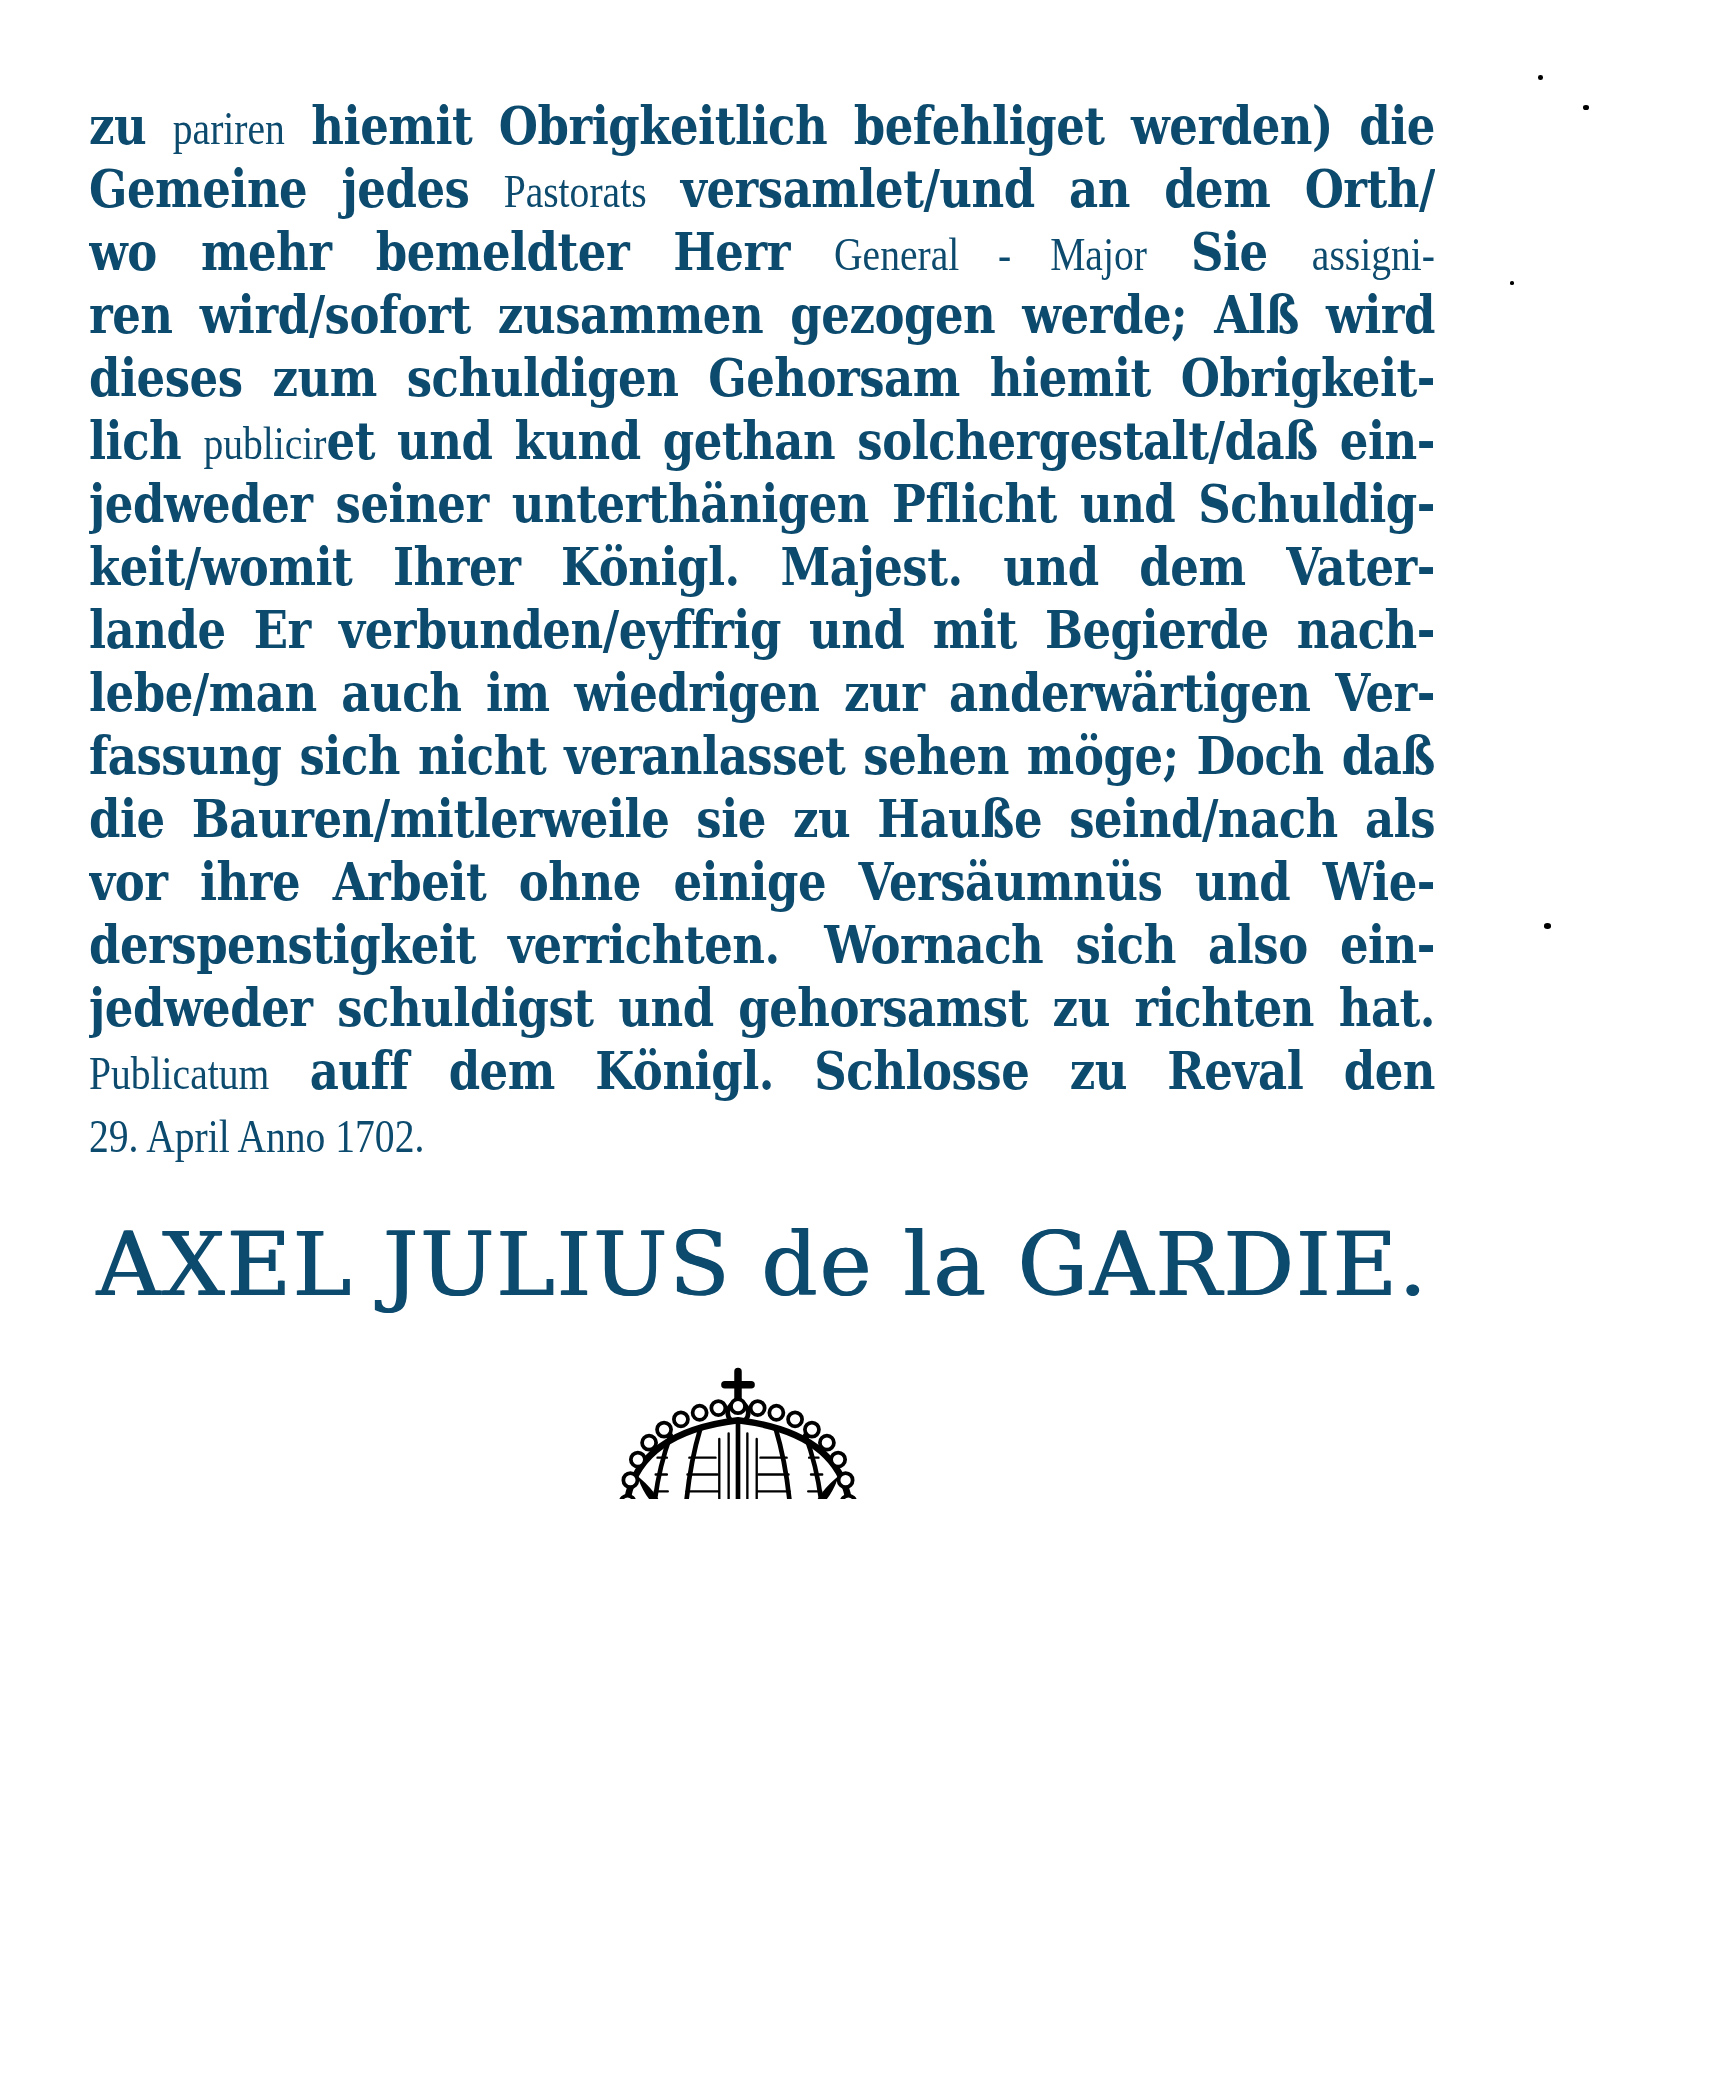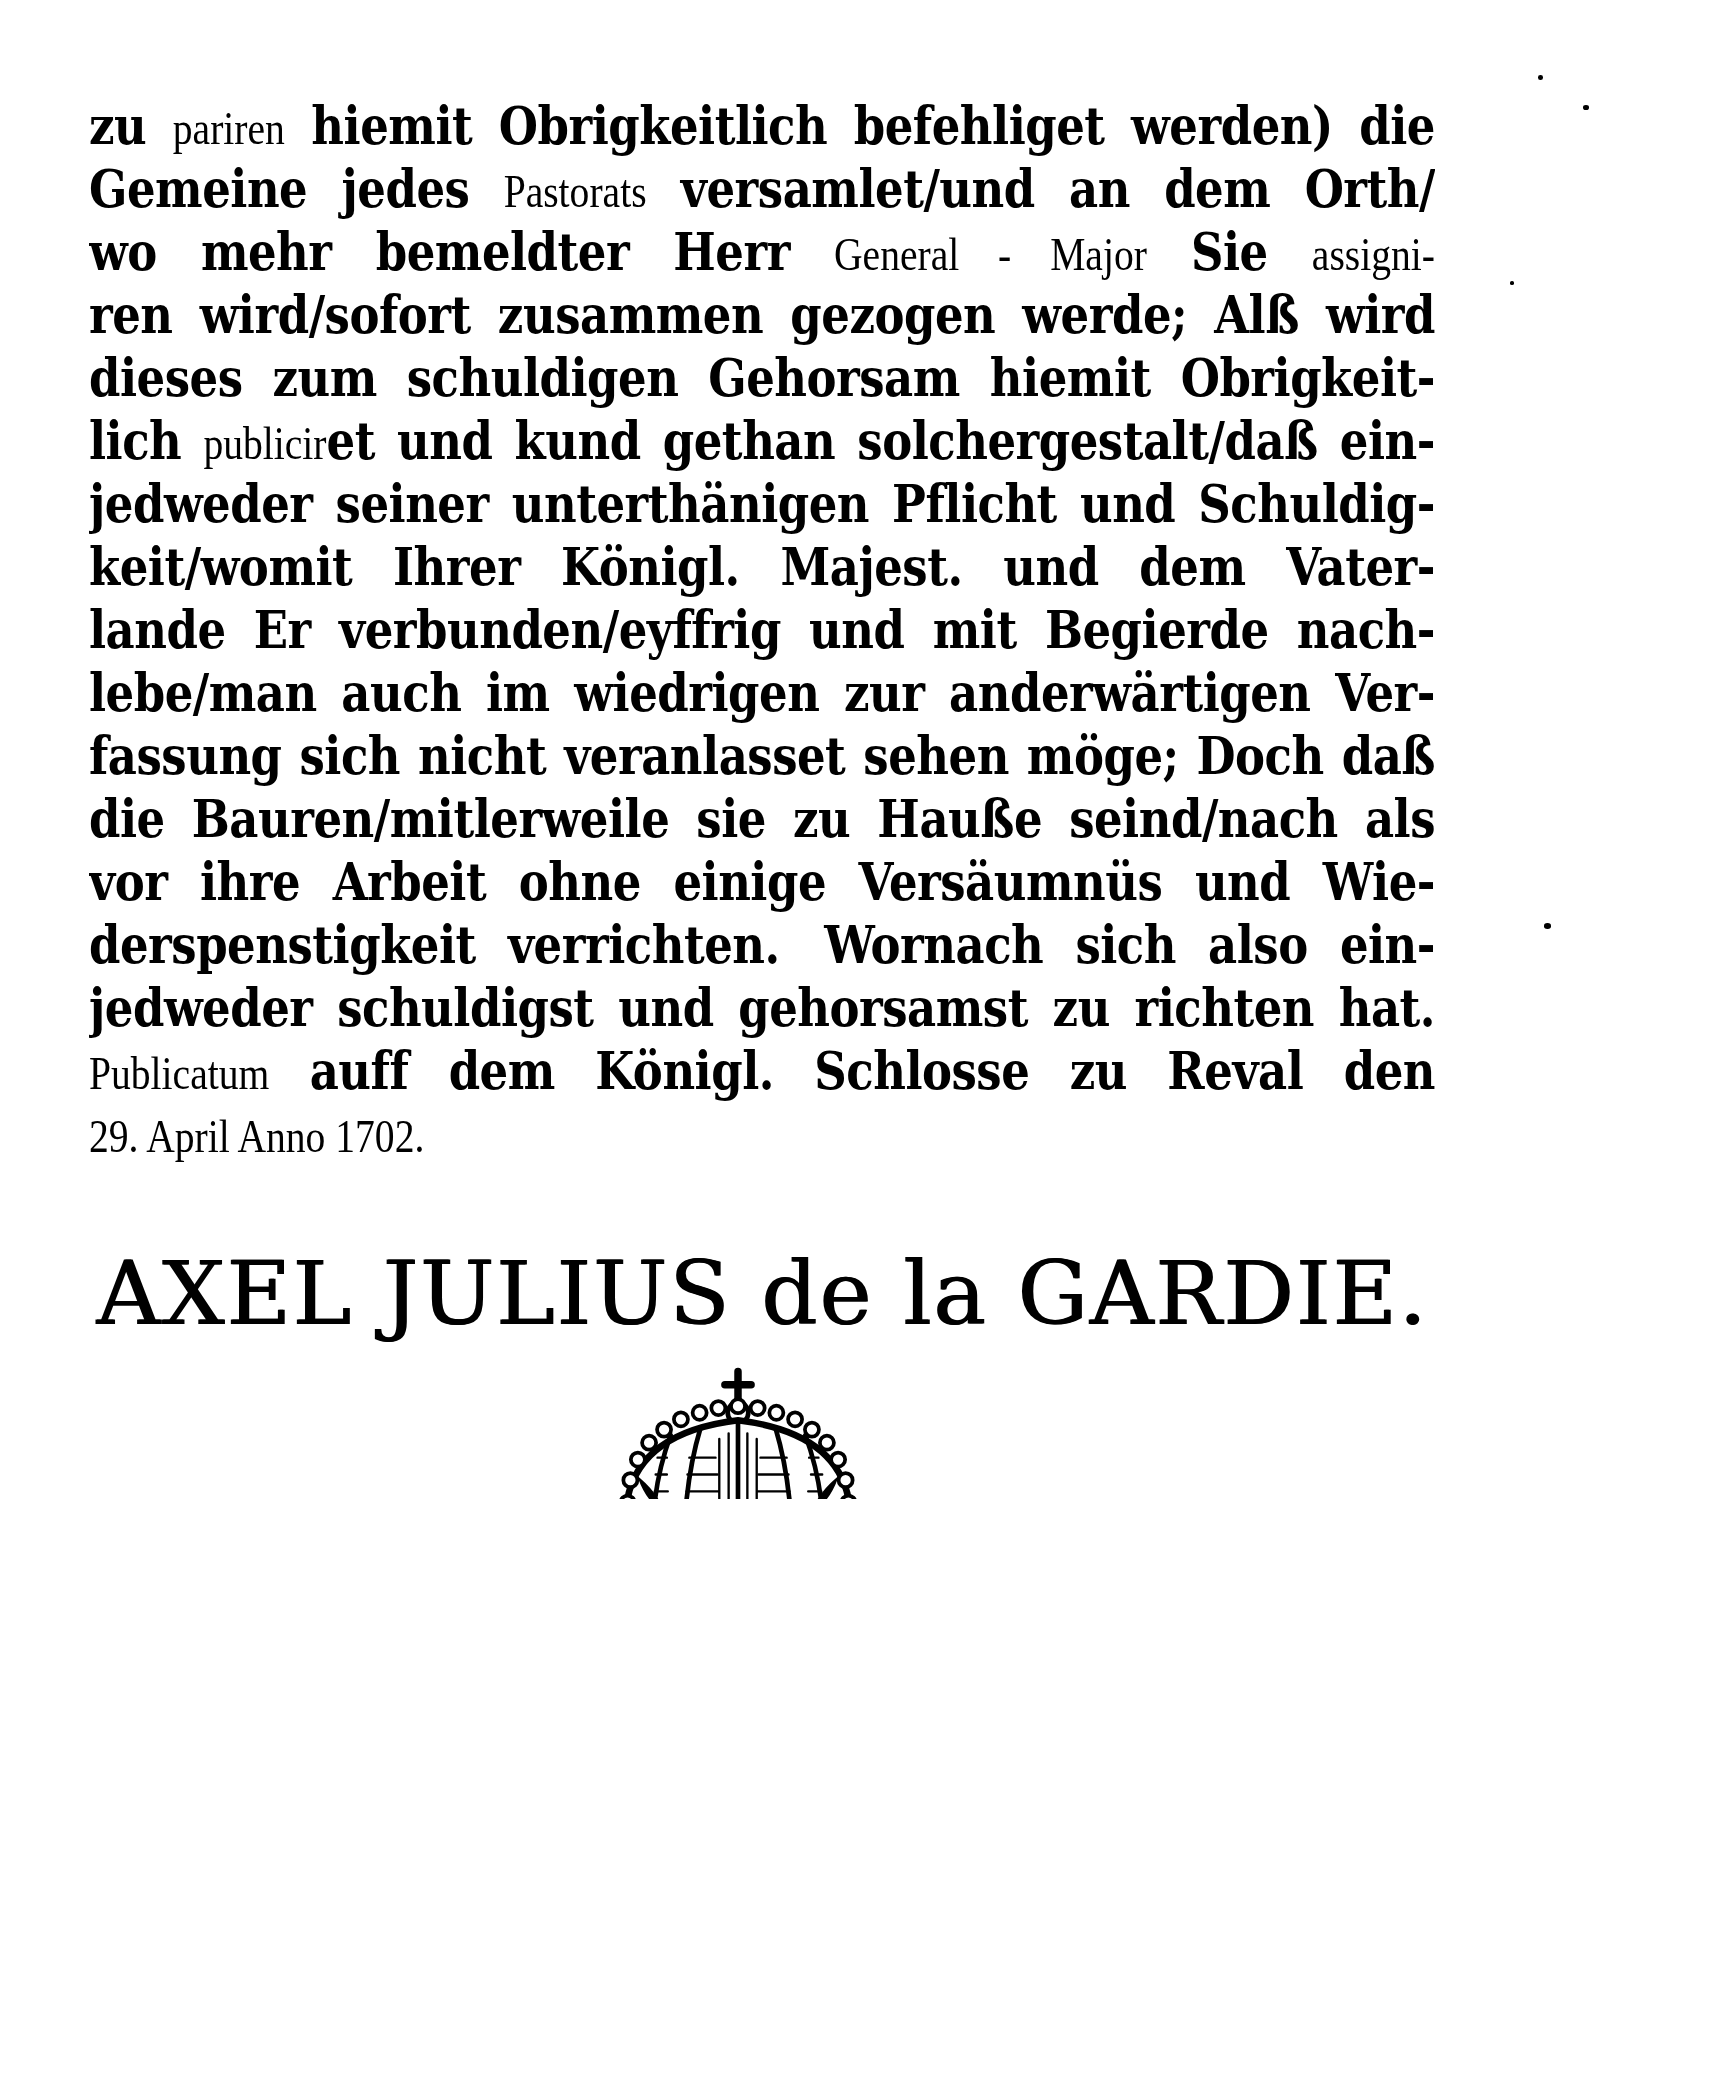--- a/index.html
+++ b/index.html
@@ -1,35 +1,34 @@
 <!DOCTYPE html>
 <html style="font-size:15px"><head>
 <meta charset="utf-8">
 <style>
   html,body{margin:0;padding:0;background:#ffffff;}
   .page{
-    position:relative;width:1731px;height:1499px;background:#ffffff;color:#000000;
+    position:relative;width:1731px;height:1499px;background:#ffffff;color:#0c4a6e;
     overflow:hidden;font-family:"DejaVu Serif",serif;
   }
   .text-block{position:absolute;left:89px;top:94px;width:1346px;}
   .line{
     font-family:"DejaVu Serif",serif;font-weight:bold;font-size:45px;line-height:63px;height:63px;
     letter-spacing:-0.5px;text-align:justify;text-align-last:justify;overflow:hidden;
     transform:scaleY(1.18);transform-origin:50% 50%;white-space:pre-wrap;
   }
   .line.no-justify{text-align:left;text-align-last:left;}
   .antiqua{
     font-family:"Liberation Serif",serif;font-weight:normal;font-size:0.88em;letter-spacing:0;
   }
   .signature{
     position:absolute;left:89px;top:1213px;width:1346px;height:112px;
     font-family:"DejaVu Serif",serif;font-weight:normal;font-size:88px;line-height:103px;
     text-align:center;letter-spacing:1.9px;text-shadow:1.4px 0 0 currentColor;
     white-space:nowrap;
-    margin-top:29px;
   }
   .seal{position:absolute;left:534px;top:1360px;width:408px;height:521px;}
   .speck{position:absolute;background:#000;border-radius:50%;}
   .s1{left:1538px;top:75px;width:4.7px;height:4.7px;}
   .s2{left:1583px;top:105px;width:5.6px;height:4.7px;}
   .s3{left:1510px;top:281px;width:3.7px;height:3.7px;}
   .s4{left:1544px;top:923px;width:6.6px;height:5.6px;}
   .s5{left:930px;top:1917px;width:5.6px;height:5.6px;}
   .s6{left:656px;top:1994px;width:4.7px;height:4.7px;}
 </style>

